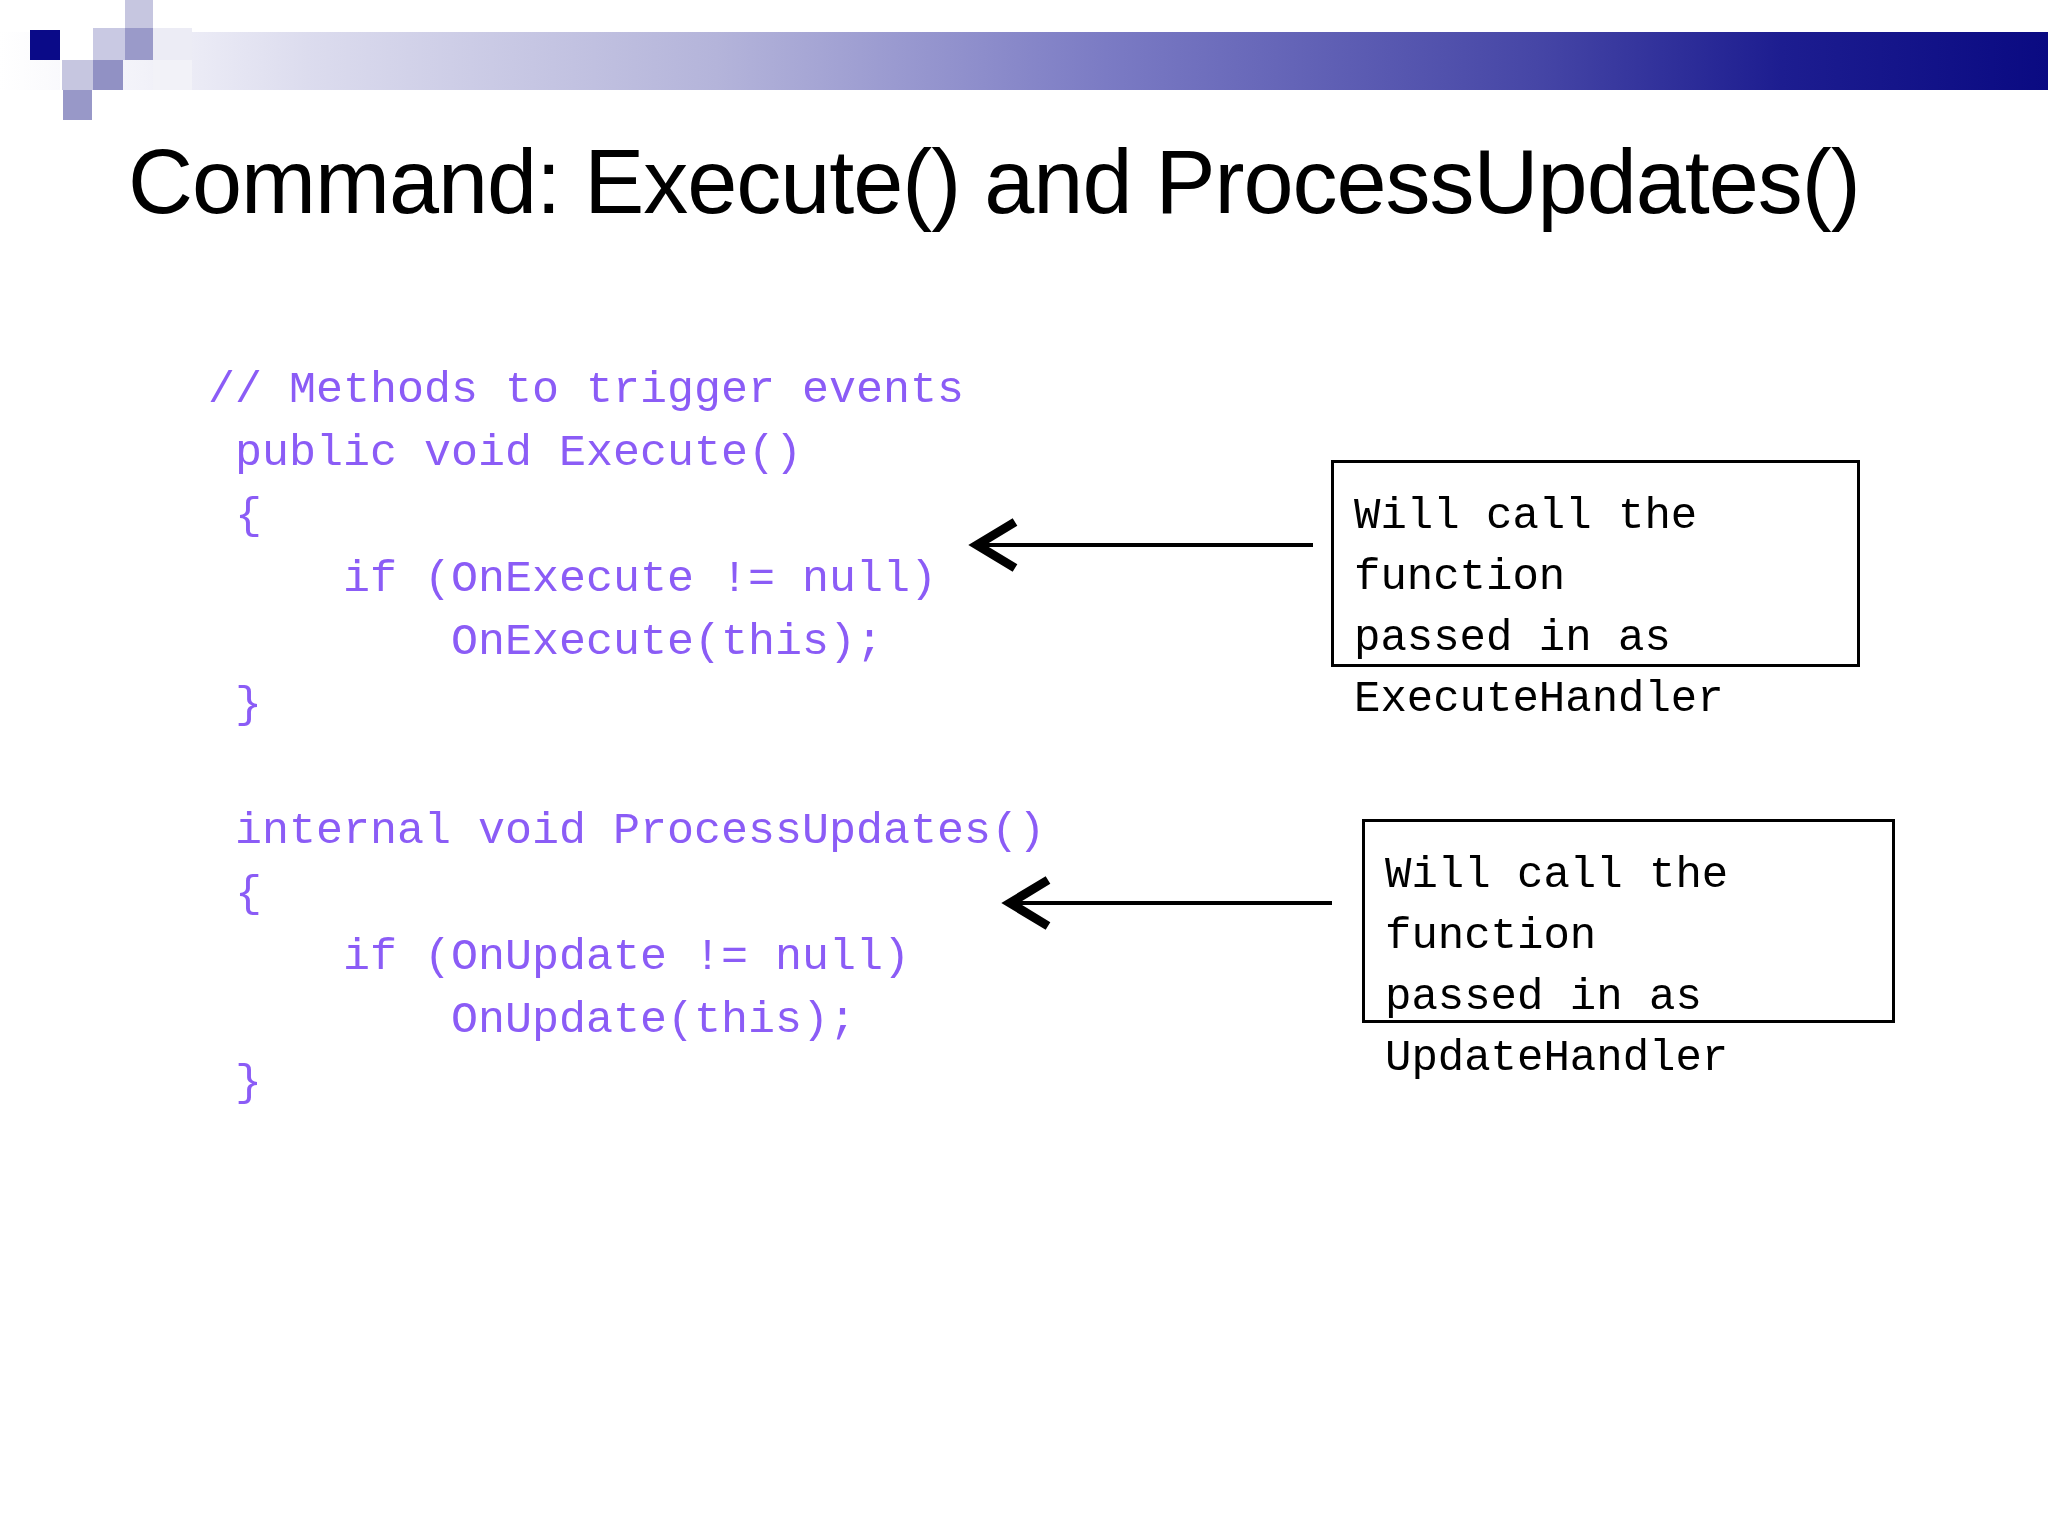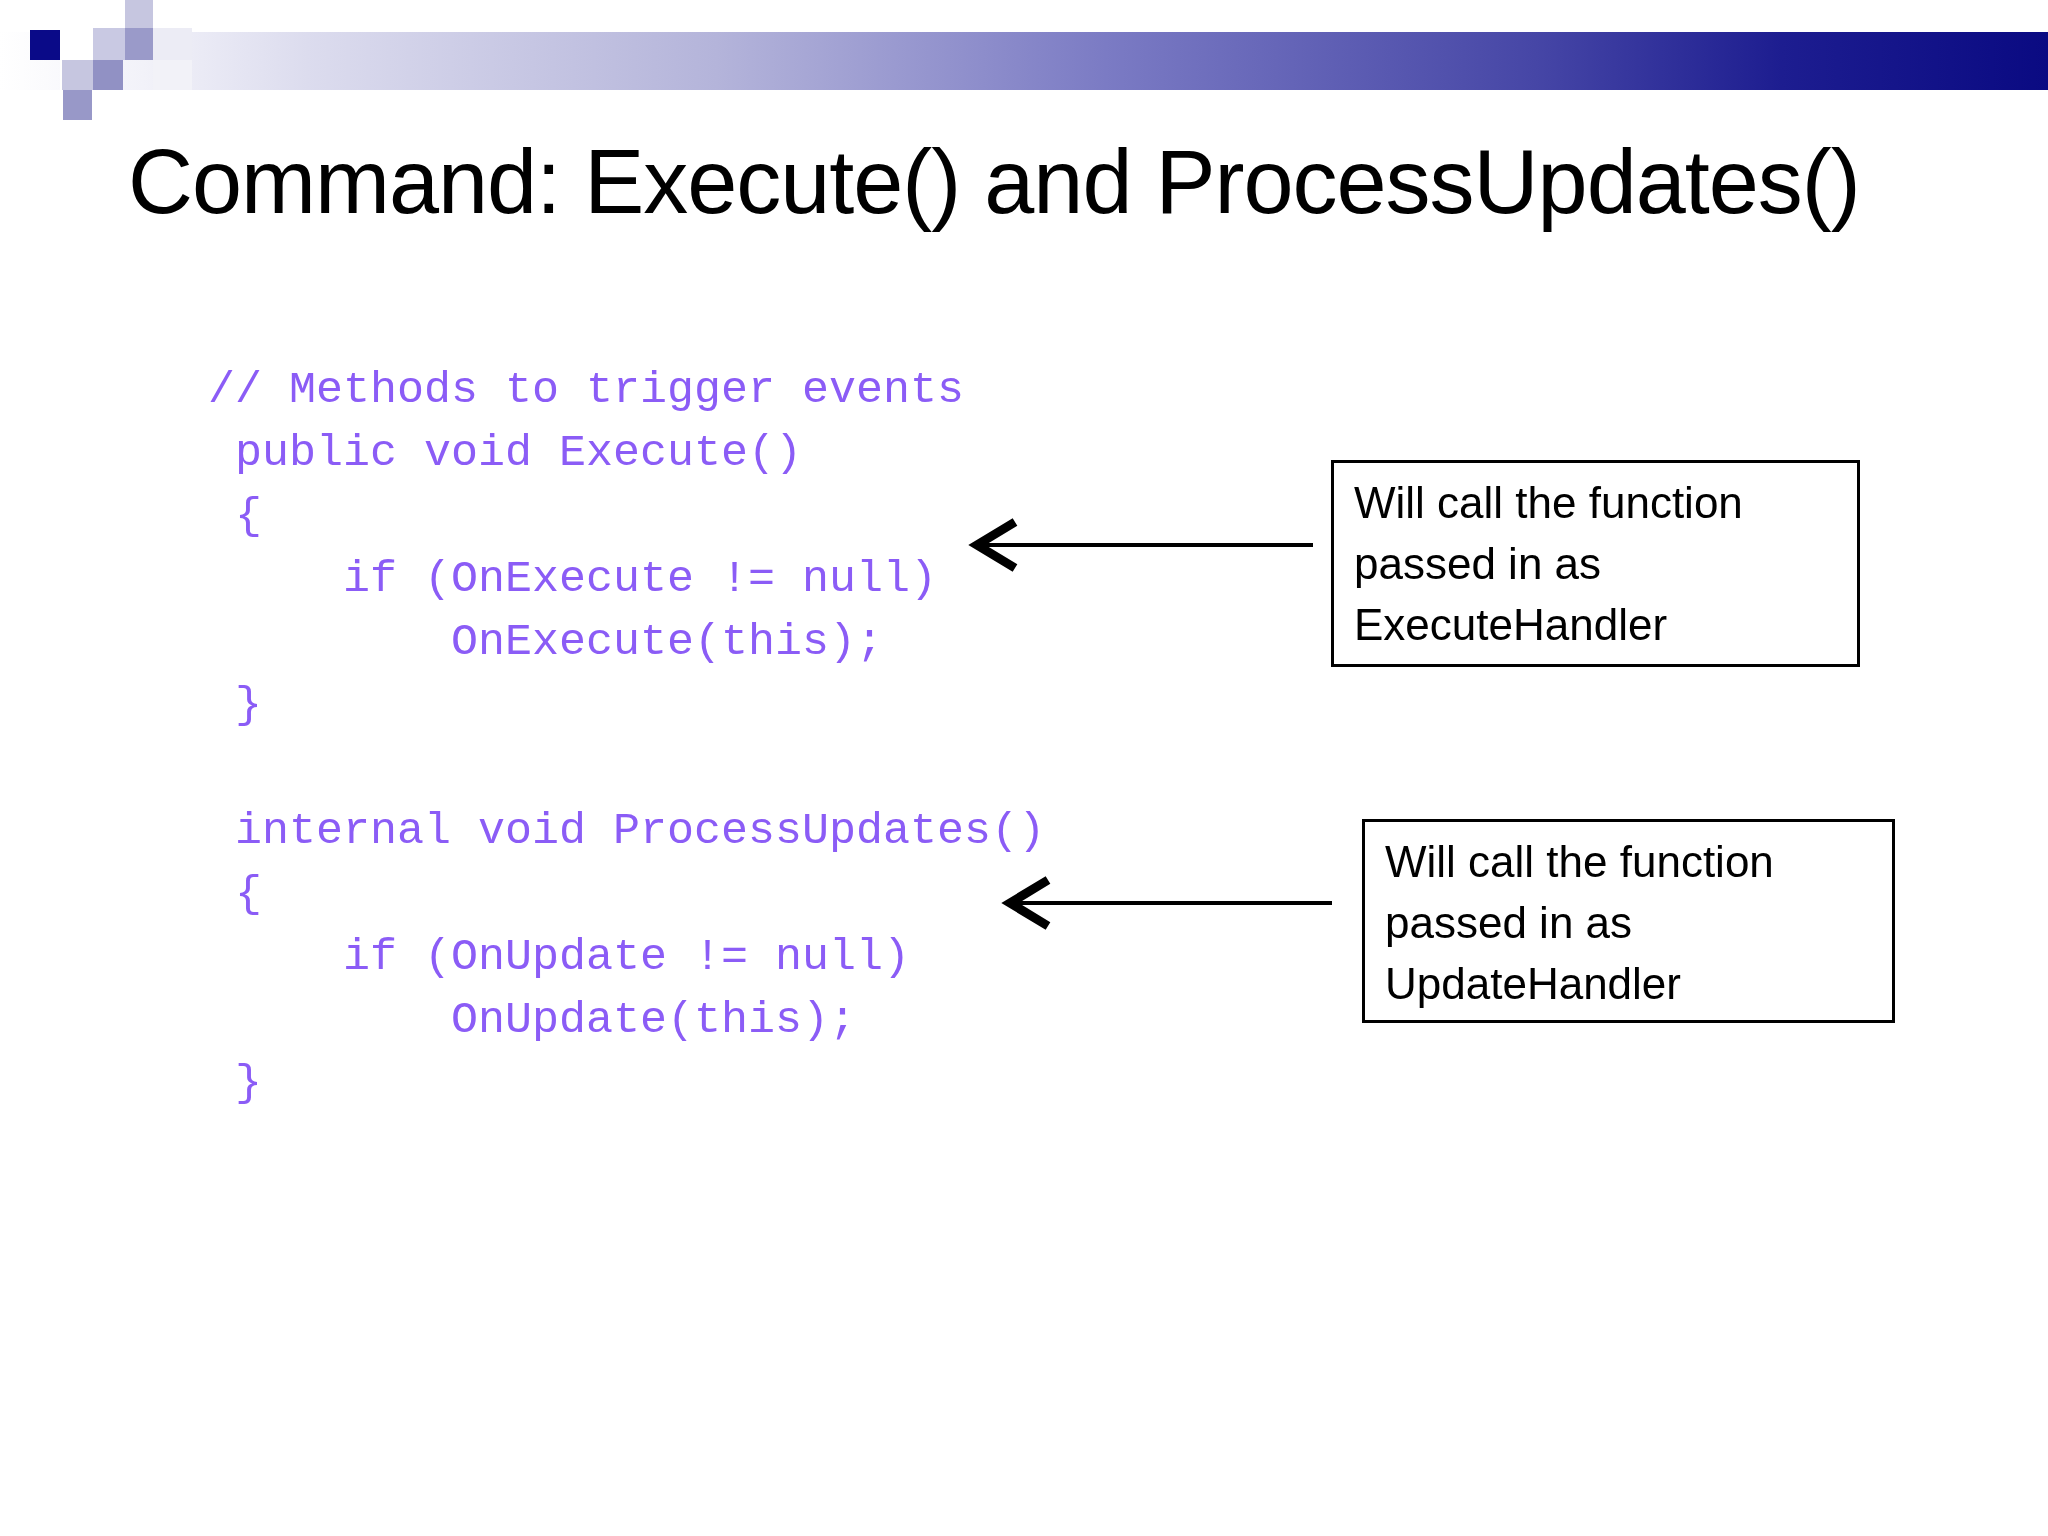--- a/index.html
+++ b/index.html
@@ -41,21 +41,21 @@
     position:absolute; left:208px; top:314px;
     font-family:"Liberation Mono", monospace;
     font-size:45px; line-height:63px;
     white-space:pre; color:#8b5cf6;
   }
 
   .callout {
     position:absolute; box-sizing:border-box;
     border:3px solid #000000; background:#ffffff;
     font-size:44px; line-height:61px;
-    padding:9px 20px; white-space:pre-line;
+    padding:23px 20px; white-space:pre-line;font-family:Liberation Mono, monospace;
   }
   .callout-1 { left:1331px; top:460px; width:529px; height:207px; }
   .callout-2 { left:1362px; top:819px; width:533px; height:204px; }
 
   .arrow { position:absolute; }
   .arrow-1 { left:963px; top:515px; }
   .arrow-2 { left:996px; top:873px; }
 
   .question {
     position:absolute; left:136px; top:1276px; width:1880px;

